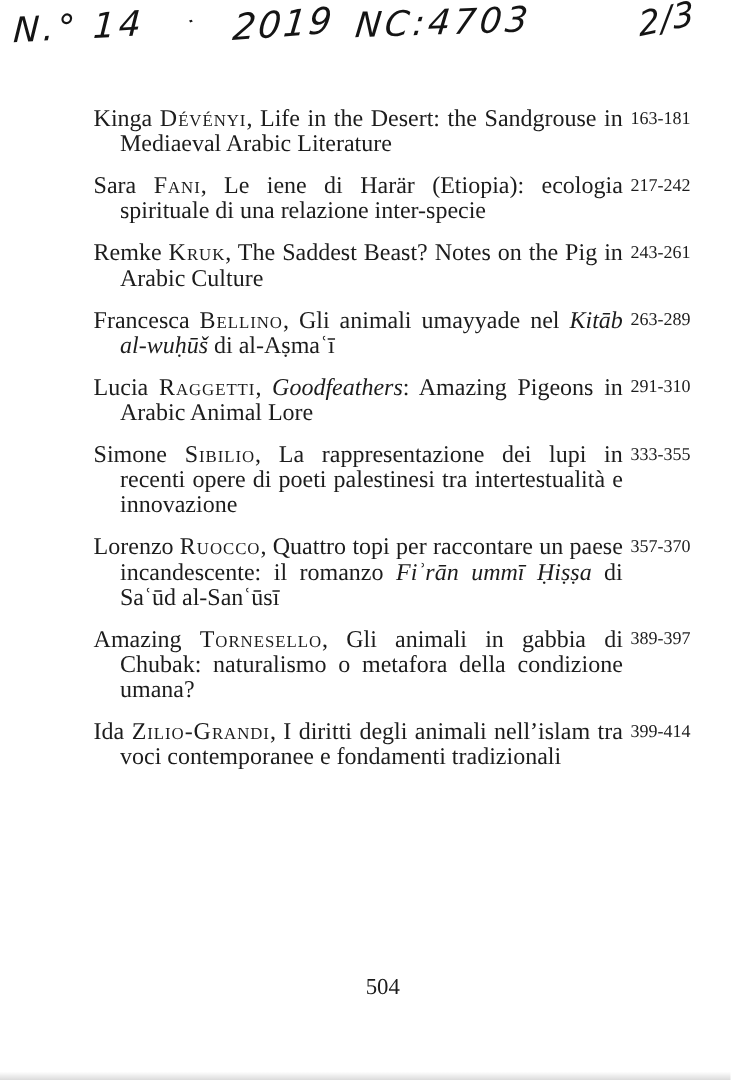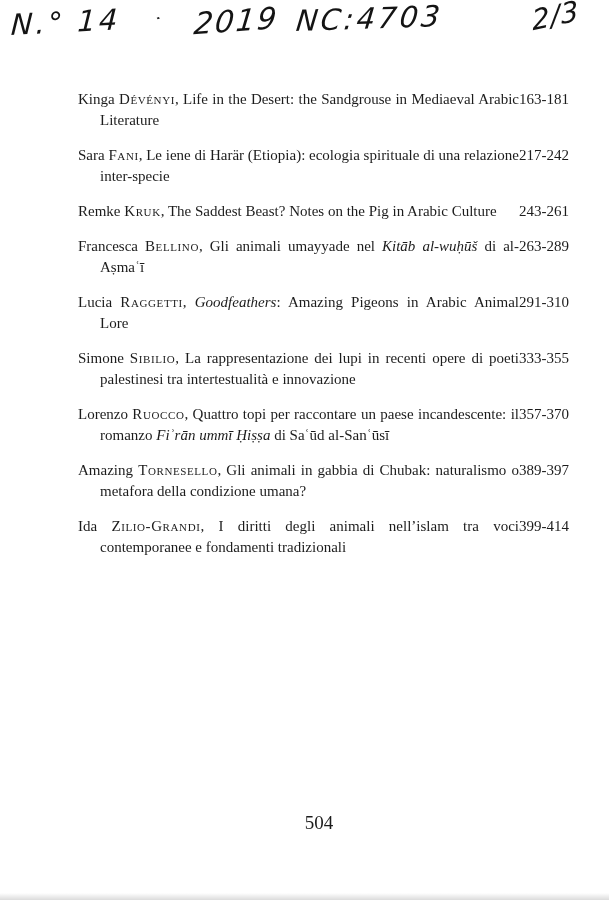--- a/index.html
+++ b/index.html
@@ -41,30 +41,30 @@
   }
   .entry {
     display: flex;
     align-items: flex-start;
     margin-bottom: 14px;
   }
   .entry-text {
     margin: 0;
     width: 419px;
     flex: 0 0 419px;
-    font-size: 15px;
+    font-size: 20px;
     line-height: 21px;
     text-align: justify;
     padding-left: 22px;
     text-indent: -22px;
   }
   .entry-pages {
     flex: 0 0 63px;
     width: 63px;
-    text-align: left;
+    text-align: center;
     font-size: 15px;
     line-height: 21px;
     white-space: nowrap;
   }
   .seg-n  { font-style: normal; }
   .seg-sc { font-variant: small-caps; letter-spacing: 0.04em; }
   .seg-i  { font-style: italic; }
 
   
   .footer {

